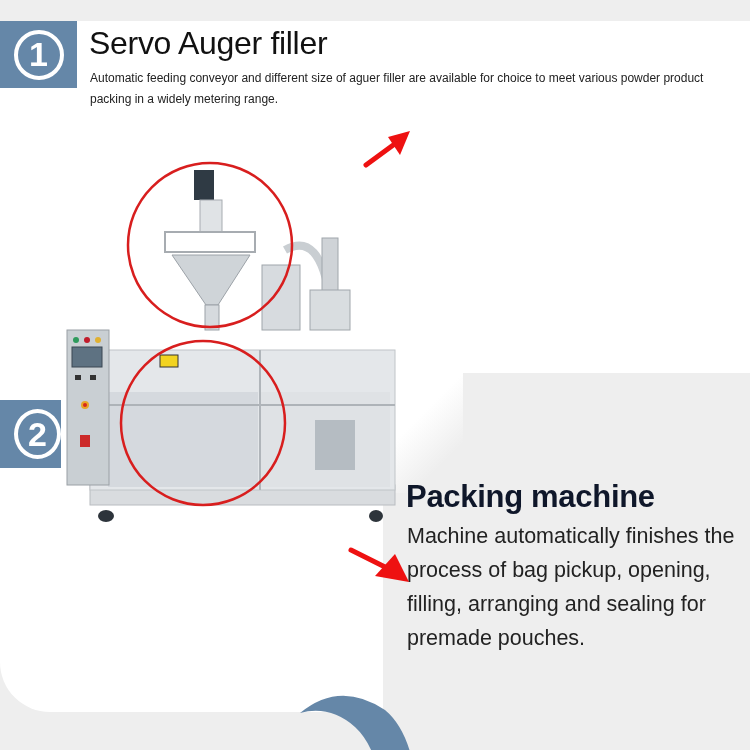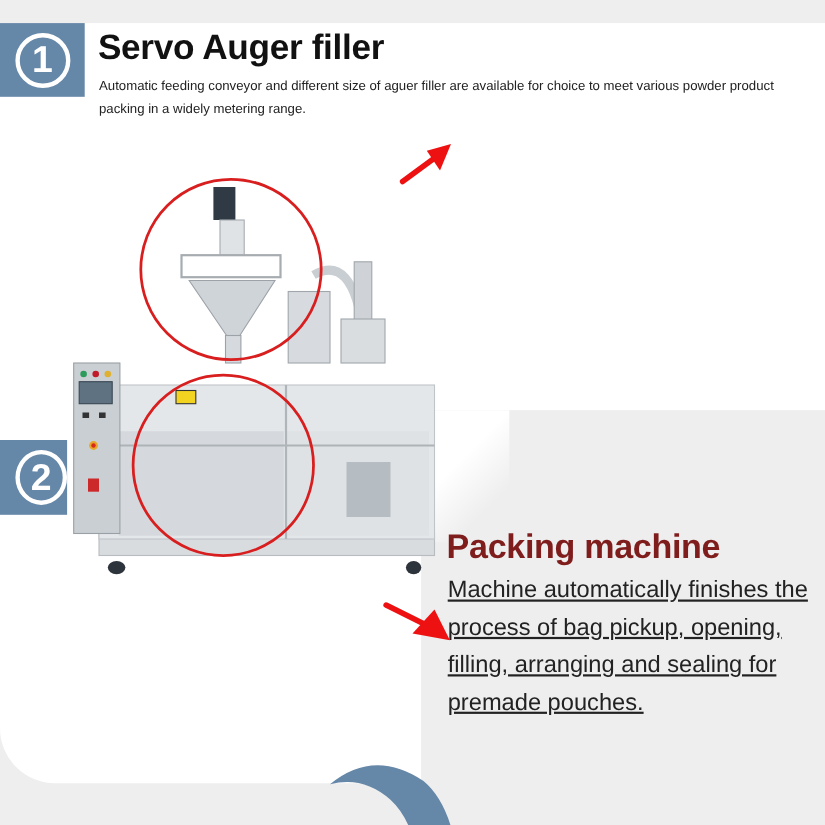--- a/index.html
+++ b/index.html
@@ -14,25 +14,25 @@
     .bg-right-panel { position: absolute; left: 383px; top: 373px; width: 367px; height: 377px; background: #eeeeee; }
     .bg-right-panel-fade { position: absolute; left: 383px; top: 373px; width: 80px; height: 120px; background: linear-gradient(135deg, #ffffff 40%, #eeeeee 75%); }
 
     .num-badge { position: absolute; background: #6587a8; display: flex; align-items: center; justify-content: center; }
     .num-badge-1 { left: 0; top: 21px; width: 77px; height: 67px; }
     .num-badge-2 { left: 0; top: 400px; width: 61px; height: 68px; }
     .num-circle { border: 4px solid #ffffff; border-radius: 50%; color: #ffffff; font-weight: bold; display: flex; align-items: center; justify-content: center; font-family: "Liberation Sans", sans-serif; }
     .num-badge-1 .num-circle { width: 50px; height: 50px; font-size: 34px; }
     .num-badge-2 .num-circle { width: 50px; height: 50px; font-size: 34px; margin-left: 14px; }
 
-    .title-1 { position: absolute; left: 89px; top: 25px; font-size: 32px; font-weight: bold; color: #111111; letter-spacing: -0.3px; }
+    .title-1 { position: absolute; left: 89px; top: 25px; font-size: 32px; font-weight: normal; color: #111111; letter-spacing: -0.3px; }
     .desc-1 { position: absolute; left: 90px; top: 68px; width: 650px; font-size: 12px; line-height: 21px; color: #222222; }
 
-    .title-2 { position: absolute; left: 406px; top: 479px; font-size: 31px; font-weight: bold; color: #7f1d1d; letter-spacing: -0.3px; }
-    .desc-2 { position: absolute; left: 407px; top: 519px; width: 340px; font-size: 21.5px; line-height: 34px; color: #222222; text-decoration: underline; }
+    .title-2 { position: absolute; left: 406px; top: 479px; font-size: 31px; font-weight: bold; color: #0f172a; letter-spacing: -0.3px; }
+    .desc-2 { position: absolute; left: 407px; top: 519px; width: 340px; font-size: 21.5px; line-height: 34px; color: #222222; }
 
     .arrow { position: absolute; }
     .arrow-1 { left: 360px; top: 125px; width: 55px; height: 45px; }
     .arrow-2 { left: 345px; top: 540px; width: 70px; height: 45px; }
 
     .machine { position: absolute; left: 60px; top: 160px; width: 340px; height: 370px; }
 
     .deco-crescent { position: absolute; left: 300px; top: 695px; width: 120px; height: 110px; }
   </style>
 </head>

